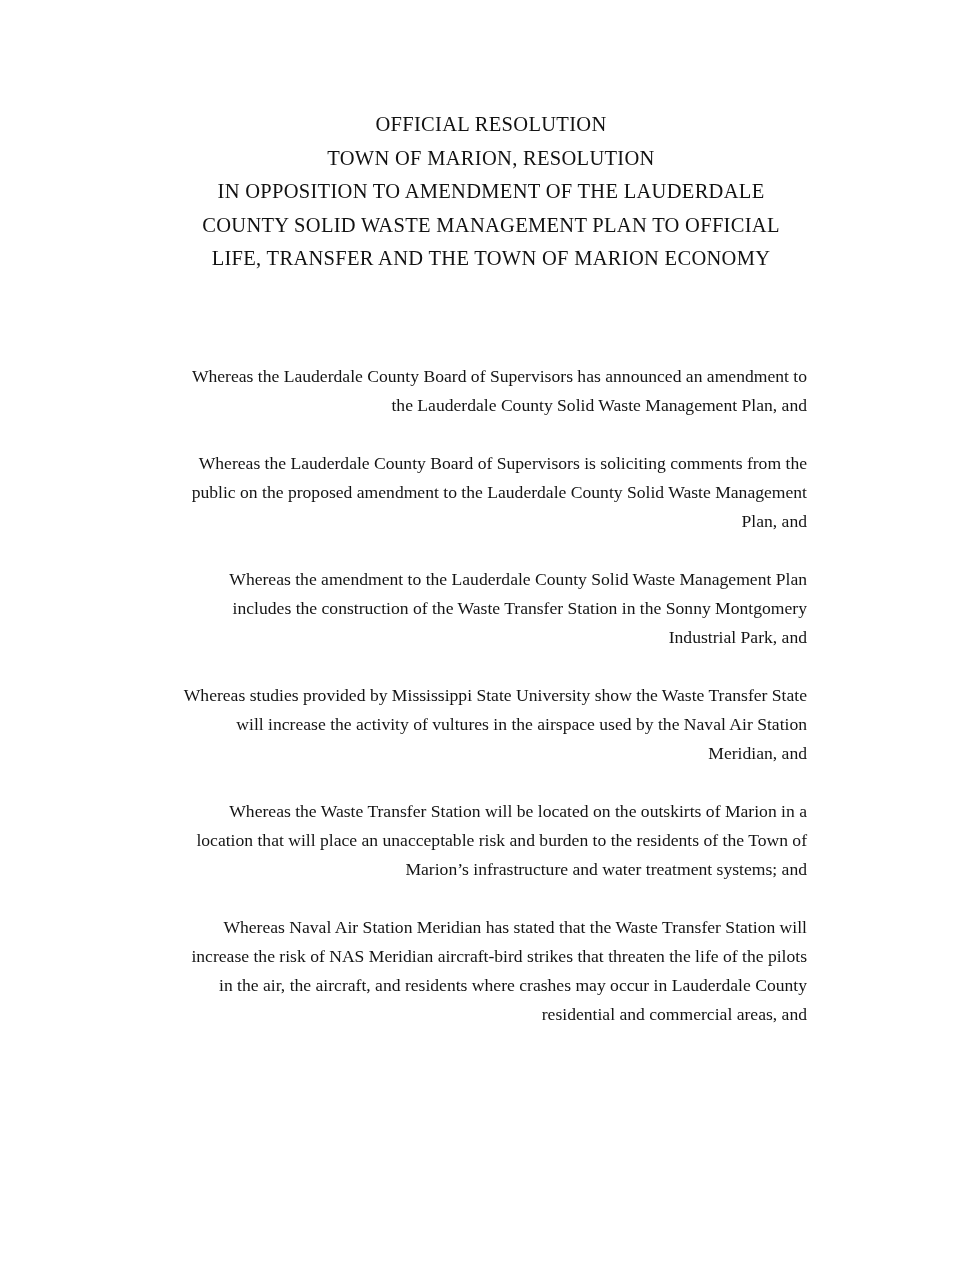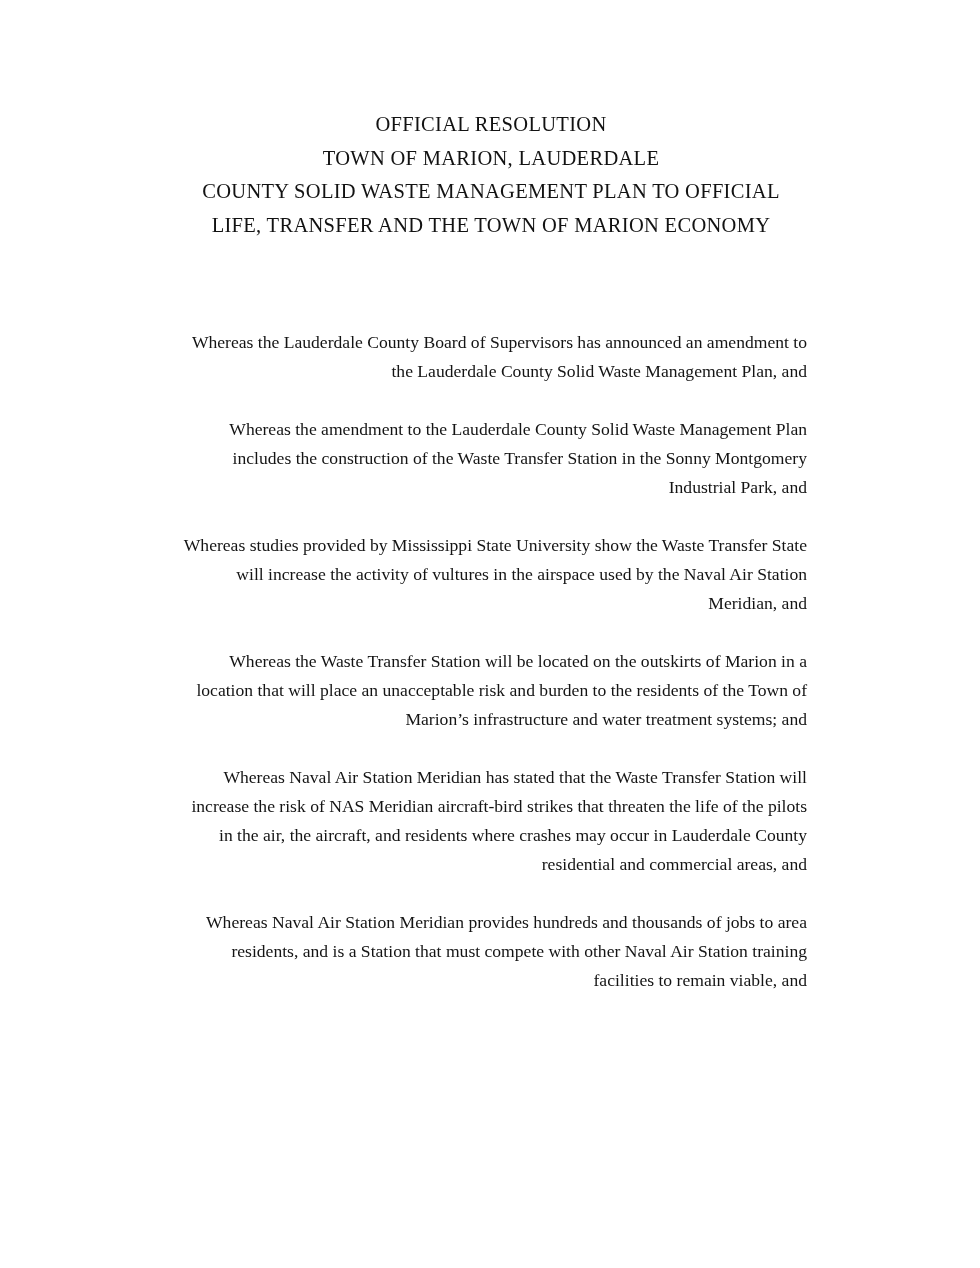--- a/index.html
+++ b/index.html
@@ -46,27 +46,28 @@
     margin-bottom: 0;
   }
 </style>
 </head>
 <body>
 
 <div class="page">
 
   <div class="title-block">
     <div class="title-line">OFFICIAL RESOLUTION</div>
-    <div class="title-line">TOWN OF MARION, LAUDERDALE</div>
+    <div class="title-line">TOWN OF MARION, RESOLUTION</div>
+    <div class="title-line">IN OPPOSITION TO AMENDMENT OF THE LAUDERDALE</div>
     <div class="title-line">COUNTY SOLID WASTE MANAGEMENT PLAN TO OFFICIAL</div>
     <div class="title-line">LIFE, TRANSFER AND THE TOWN OF MARION ECONOMY</div>
   </div>
 
   <div class="body-block">
     <p>Whereas the Lauderdale County Board of Supervisors has announced an amendment to the Lauderdale County Solid Waste Management Plan, and</p>
+    <p>Whereas the Lauderdale County Board of Supervisors is soliciting comments from the public on the proposed amendment to the Lauderdale County Solid Waste Management Plan, and</p>
     <p>Whereas the amendment to the Lauderdale County Solid Waste Management Plan includes the construction of the Waste Transfer Station in the Sonny Montgomery Industrial Park, and</p>
     <p>Whereas studies provided by Mississippi State University show the Waste Transfer State will increase the activity of vultures in the  airspace used by the Naval Air Station Meridian, and</p>
     <p>Whereas the Waste Transfer Station will be located on the outskirts of Marion in a location that will place an unacceptable risk and burden to the residents of the Town of Marion’s infrastructure and water treatment systems; and</p>
     <p>Whereas Naval Air Station Meridian has stated that the Waste Transfer Station will increase the risk of NAS Meridian aircraft-bird strikes that threaten the life of the pilots in the air, the aircraft, and residents where crashes may occur in Lauderdale County residential and commercial areas, and</p>
-    <p>Whereas Naval Air Station Meridian provides hundreds and thousands of jobs to area residents, and is a Station that must compete with other Naval Air Station training facilities to remain viable, and</p>
   </div>
 
 </div>
 
 </body></html>

